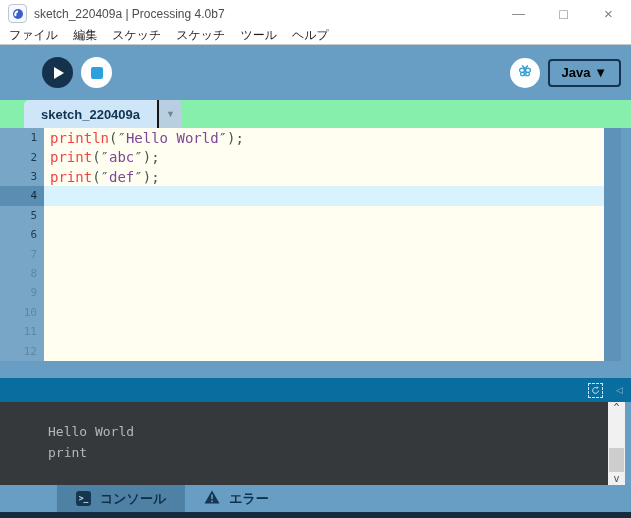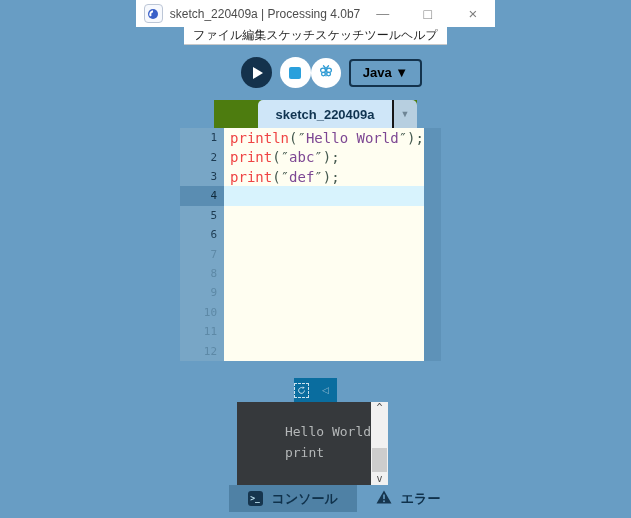--- a/index.html
+++ b/index.html
@@ -1,53 +1,53 @@
 <!DOCTYPE html>
 <html><head>
 <meta charset="utf-8">
 <style>
   html,body{margin:0;padding:0;}
   body{
     width:631px;height:518px;overflow:hidden;
     font-family:"Liberation Sans","DejaVu Sans",sans-serif;
     background:#689dc4;
   }
-  .window{width:631px;height:500px;display:flex;flex-direction:column;align-items:center;}
+  .window{width:631px;height:500px;display:flex;flex-direction:column;}
 
   
   .titlebar{height:27px;background:#ffffff;display:flex;align-items:center;padding:0 0 0 8px;flex:0 0 auto;}
   .app-icon{width:17px;height:17px;border:1px solid #bcc6d6;border-radius:4px;background:#f7f9fd;
     display:flex;align-items:center;justify-content:center;margin-right:7px;}
   .title-text{font-size:12px;color:#4c4c4c;}
   .win-controls{margin-left:auto;display:flex;align-items:center;height:100%;}
   .win-btn{width:45px;height:100%;display:flex;align-items:center;justify-content:center;
     color:#7e7e7e;font-size:13px;cursor:default;}
   .win-btn.max{font-size:14px;}
   .win-btn.close{font-size:15px;}
 
   
   .menubar{height:17px;background:#ffffff;border-bottom:1px solid #c9c9c9;display:flex;align-items:center;
-    padding:0 9px;flex:0 0 auto;}
+    gap:15px;padding:0 9px;flex:0 0 auto;}
   .menu-item{font-size:12px;color:#1e1e1e;white-space:nowrap;}
 
   
   .toolbar{height:55px;background:#689dc4;display:flex;align-items:center;padding-left:42px;flex:0 0 auto;}
   .btn-run{width:31px;height:31px;border-radius:50%;background:#14324c;display:flex;align-items:center;justify-content:center;}
   .play-tri{width:0;height:0;border-top:6px solid transparent;border-bottom:6px solid transparent;
     border-left:10px solid #ffffff;margin-left:3px;}
   .btn-stop{width:31px;height:31px;border-radius:50%;background:#ffffff;display:flex;align-items:center;justify-content:center;margin-left:8px;}
   .stop-sq{width:12px;height:12px;background:#2aa0dc;border-radius:2px;}
   .btn-debug{margin-left:auto;width:30px;height:30px;border-radius:50%;background:#ffffff;
     display:flex;align-items:center;justify-content:center;}
   .btn-mode{margin:0 10px 0 8px;height:28px;padding:0 12px;border:2px solid #14334d;border-radius:4px;
     background:transparent;color:#000000;font-size:13px;font-weight:bold;display:flex;align-items:center;
     font-family:"Liberation Sans",sans-serif;}
 
   
-  .tabrow{height:28px;background:#4d7c0f;display:flex;align-items:flex-end;padding-left:44px;flex:0 0 auto;}
+  .tabrow{height:28px;background:#86efac;display:flex;align-items:flex-end;padding-left:24px;flex:0 0 auto;}
   .sketch-tab{display:flex;height:28px;border-radius:5px 5px 0 0;overflow:hidden;}
   .tab-main{background:#cfe6f8;color:#0f3350;font-weight:bold;font-size:13px;display:flex;align-items:center;
     padding:0 17px;}
   .tab-divider{width:2px;background:#161616;}
   .tab-dd{width:23px;background:#b7cfe0;display:flex;align-items:center;justify-content:center;
     color:#6e8595;font-size:9px;}
 
   
   .editor{height:233px;display:flex;flex:0 0 auto;background:#689dc4;overflow:hidden;}
   .gutter{width:44px;background:#78a6c6;display:flex;flex-direction:column;flex:0 0 auto;}

